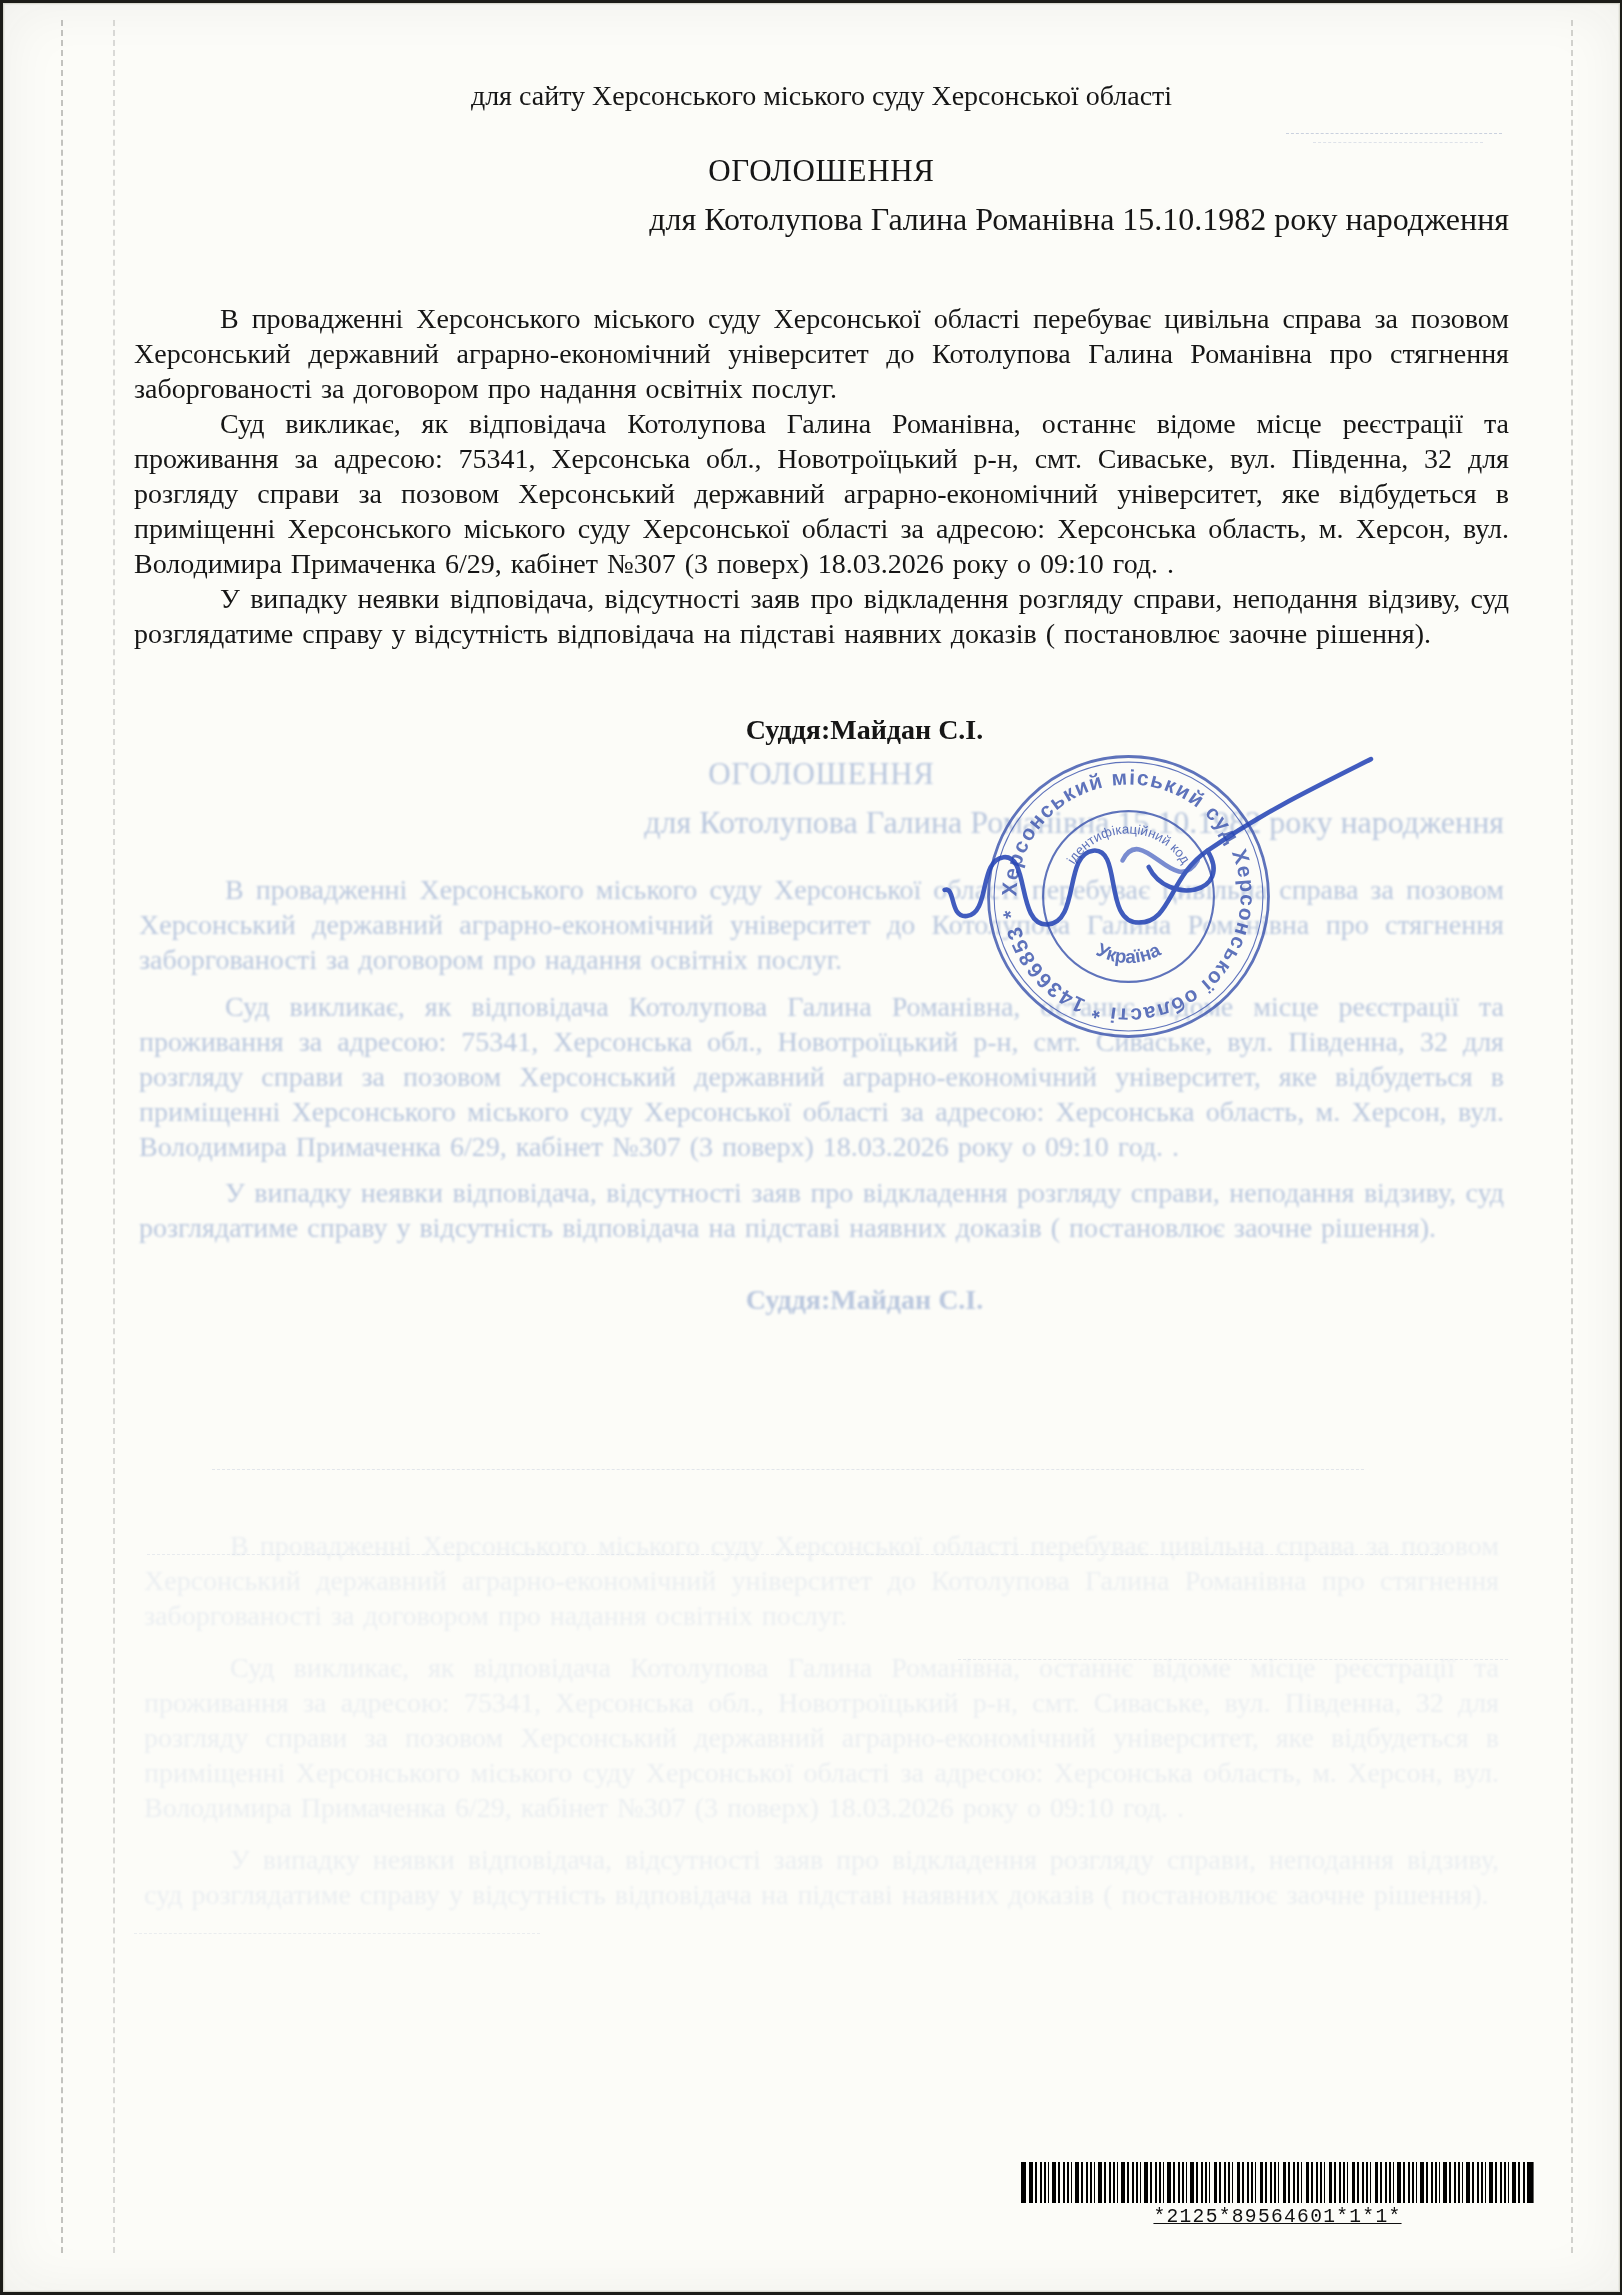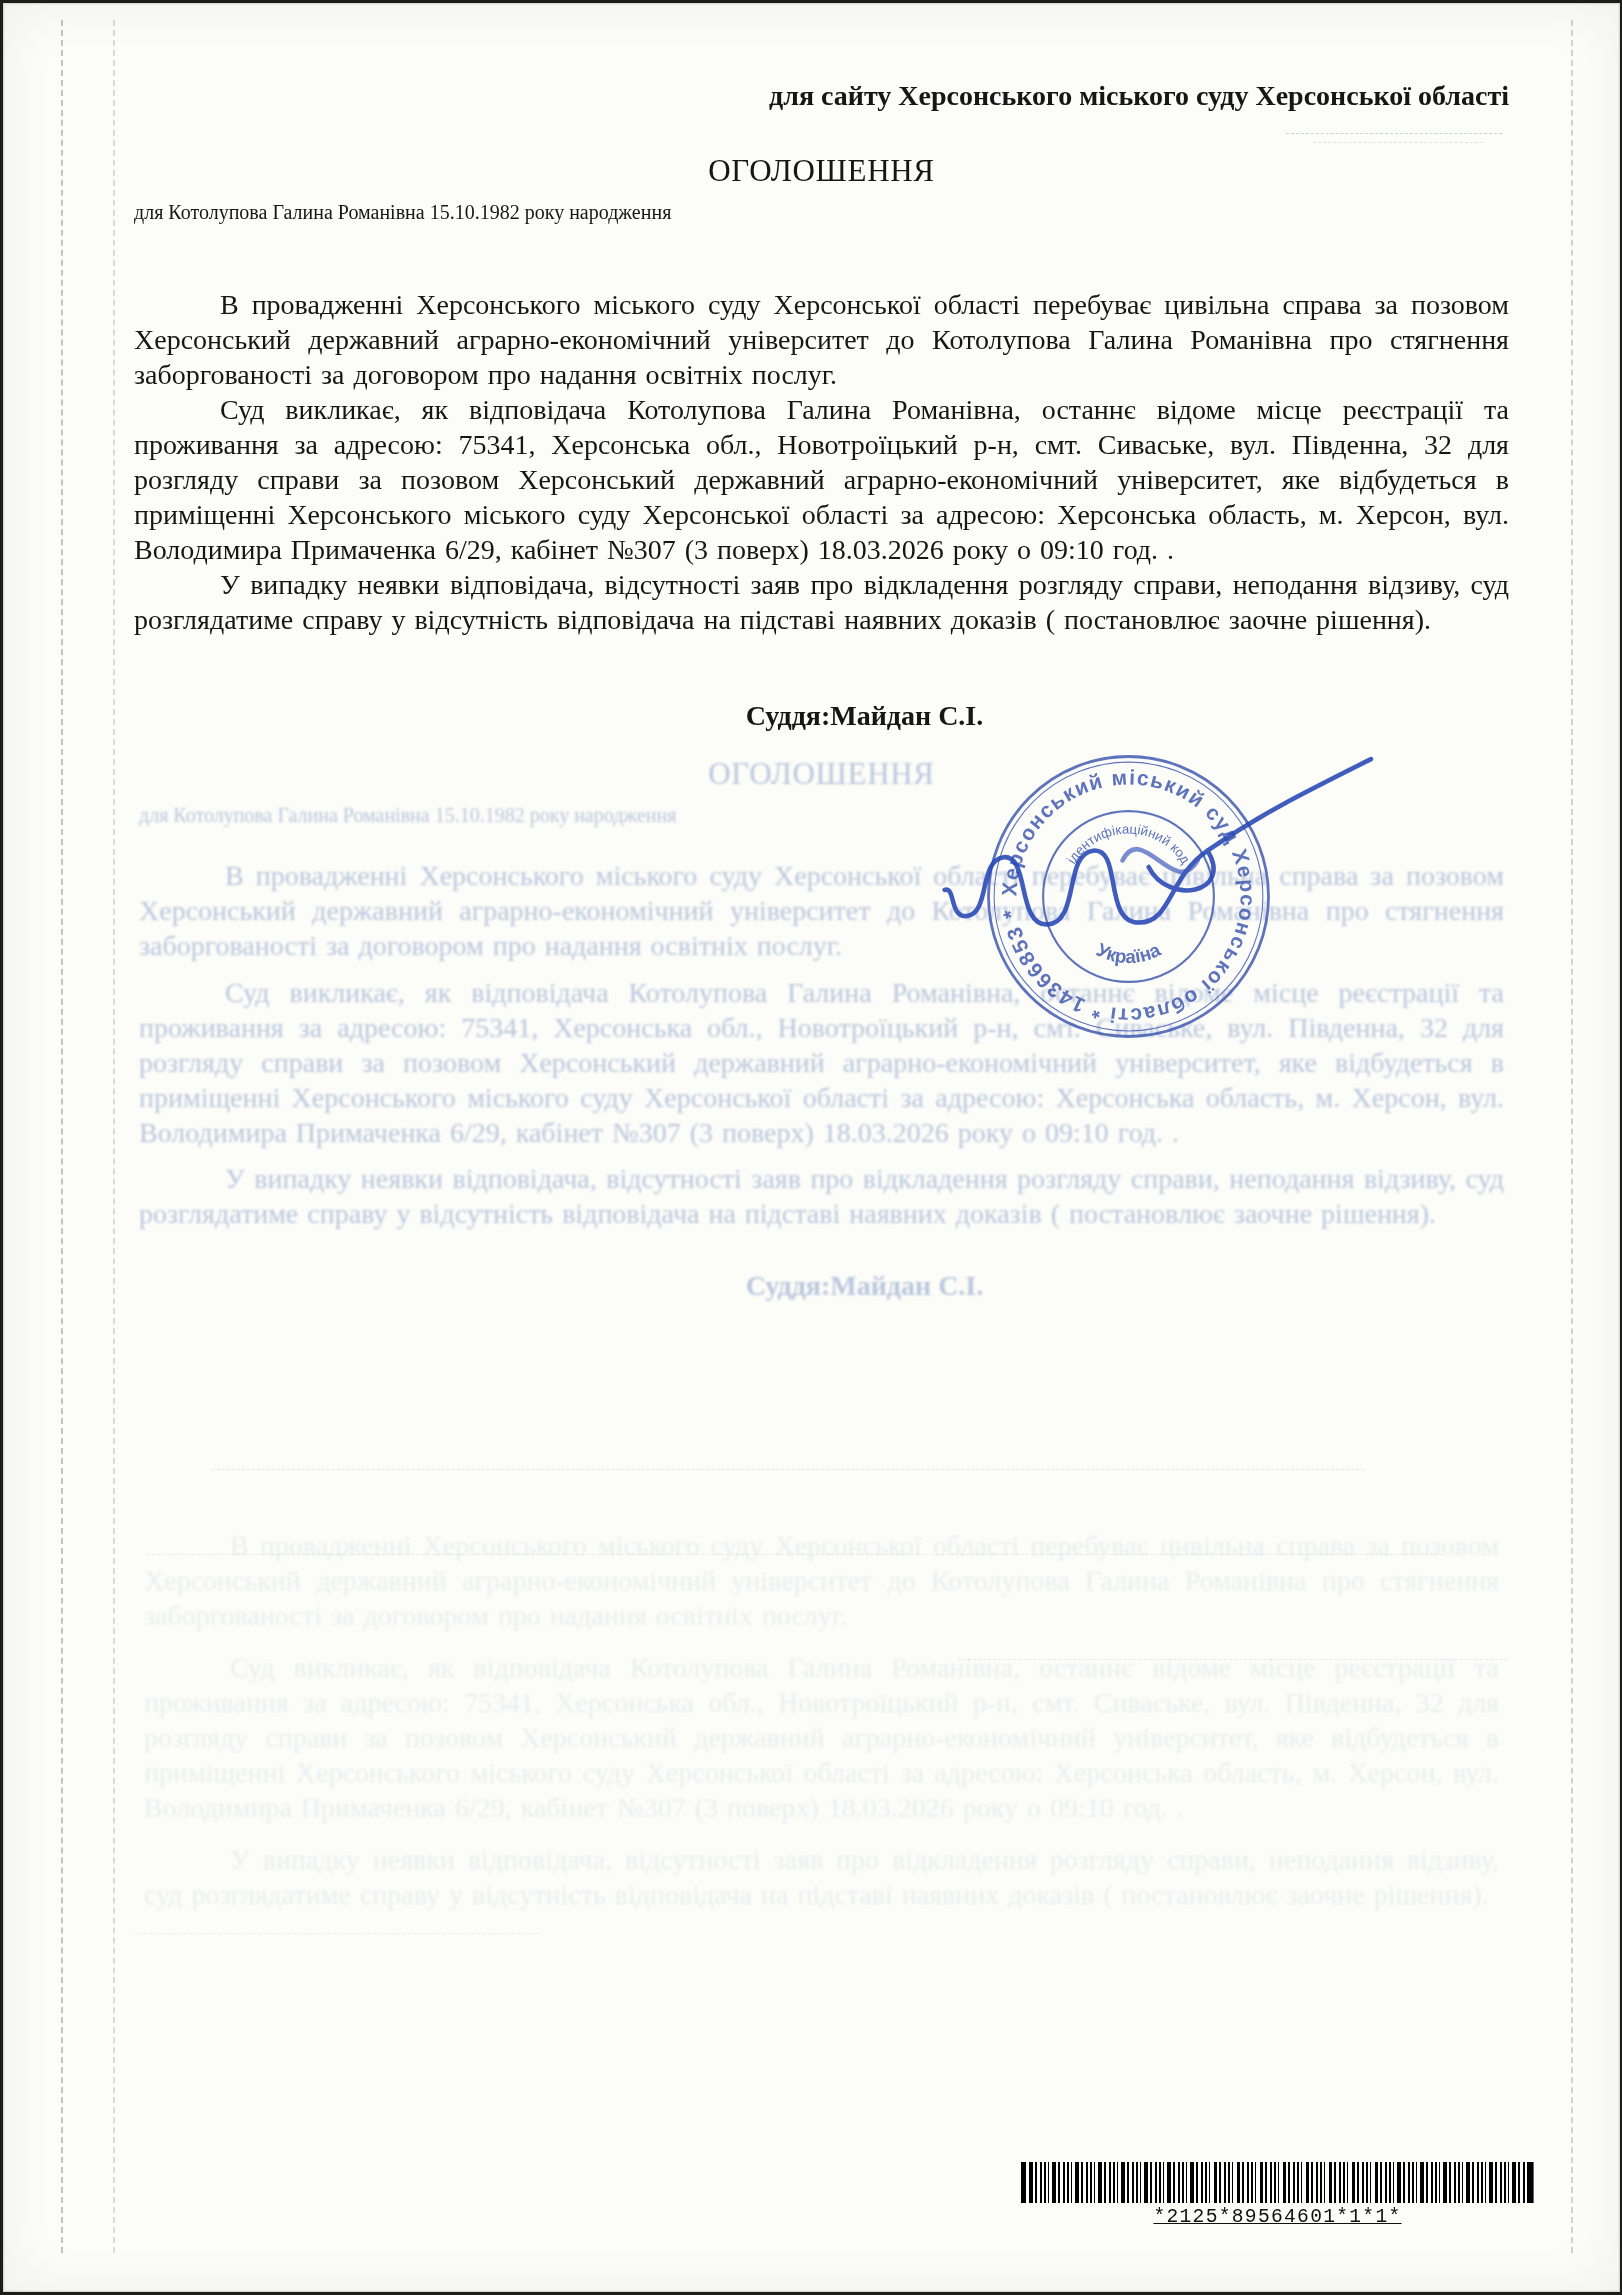--- a/index.html
+++ b/index.html
@@ -21,23 +21,23 @@
   .tick-col.c1 { left:58px; }
   .tick-col.c2 { left:110px; border-left-color:rgba(45,45,42,.16); }
   .tick-col.c3 { left:1568px; border-left-color:rgba(45,45,42,.20); }
   .artifact-h { position:absolute; border-top:1.3px dashed rgba(110,130,175,.35); }
 
   
   .doc {
     position:absolute; left:131px; right:111px; top:77px;
     color:#161616;
   }
-  .site-line { font-weight:bold; font-size:28px; text-align:right; }
+  .site-line { font-weight:normal; font-size:28px; text-align:center; }
   .title { font-weight:normal; font-size:31px; text-align:center; margin-top:41px; letter-spacing:0.7px; }
-  .subtitle { font-size:20px; text-align:left; margin-top:11.8px; }
+  .subtitle { font-size:32px; text-align:right; margin-top:11.8px; }
   .paras { margin-top:63px; }
   .paras p {
     margin:0; font-size:28px; line-height:35px;
     text-align:justify; text-indent:86px; word-spacing:2px;
   }
   .sig-row {
     margin-top:63px; display:flex; justify-content:center;
     font-size:28px; font-weight:bold;
   }
   .sig-row .label { margin-left:86px; }

